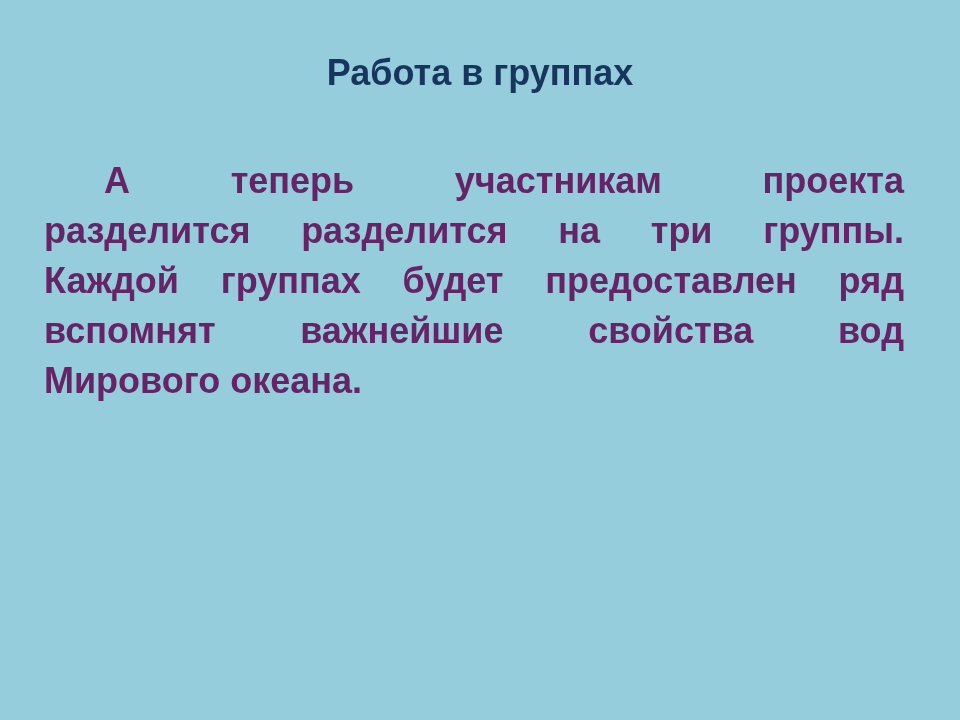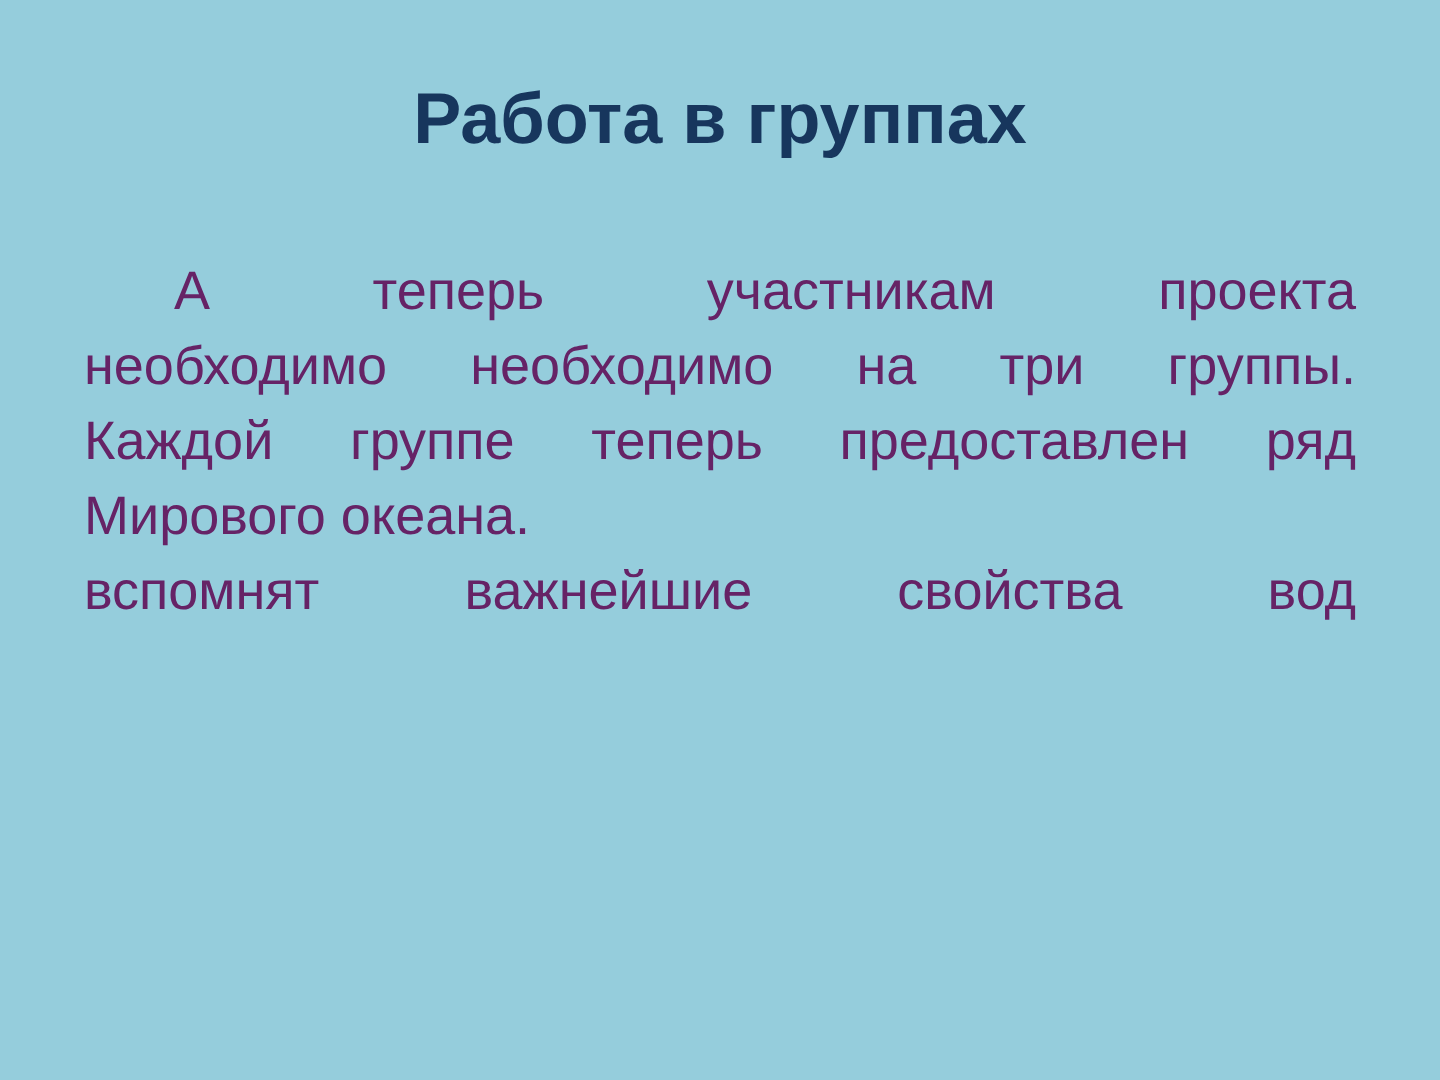--- a/index.html
+++ b/index.html
@@ -7,46 +7,46 @@
     position: relative;
     width: 960px;
     height: 720px;
     background: #95CDDC;
     overflow: hidden;
     font-family: "Liberation Sans", "DejaVu Sans", sans-serif;
   }
   .slide-title {
     padding-top: 52px;
     text-align: center;
-    font-size: 48px;
+    font-size: 36px;
     font-weight: bold;
     color: #17365D;
     letter-spacing: 0px;
   }
   .slide-body {
-    margin: 62px 56px 0 56px;
+    margin: 62px 56px 0 44px;
     color: #662366;
-    font-weight: normal;
+    font-weight: bold;
     font-size: 36px;
   }
   .body-line {
     line-height: 50px;
     text-align: justify;
     text-align-last: justify;
     white-space: normal;
   }
   .body-line.first { padding-left: 60px; }
   .body-line.last  { text-align-last: left; }
 </style>
 </head>
 <body>
 
 <div class="slide">
   <div class="slide-title">Работа в группах</div>
 
   <div class="slide-body">
     <div class="body-line first">А теперь участникам проекта</div>
-    <div class="body-line">необходимо необходимо на три группы.</div>
-    <div class="body-line">Каждой группе теперь предоставлен ряд</div>
+    <div class="body-line">разделится разделится на три группы.</div>
+    <div class="body-line">Каждой группах будет предоставлен ряд</div>
+    <div class="body-line">вспомнят важнейшие свойства вод</div>
     <div class="body-line last">Мирового океана.</div>
-    <div class="body-line">вспомнят важнейшие свойства вод</div>
   </div>
 </div>
 
 </body></html>

